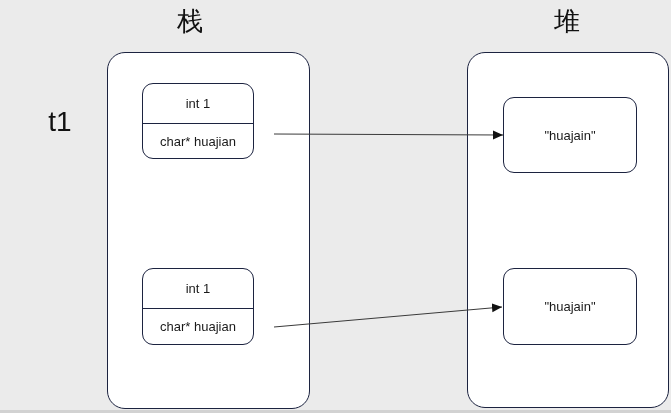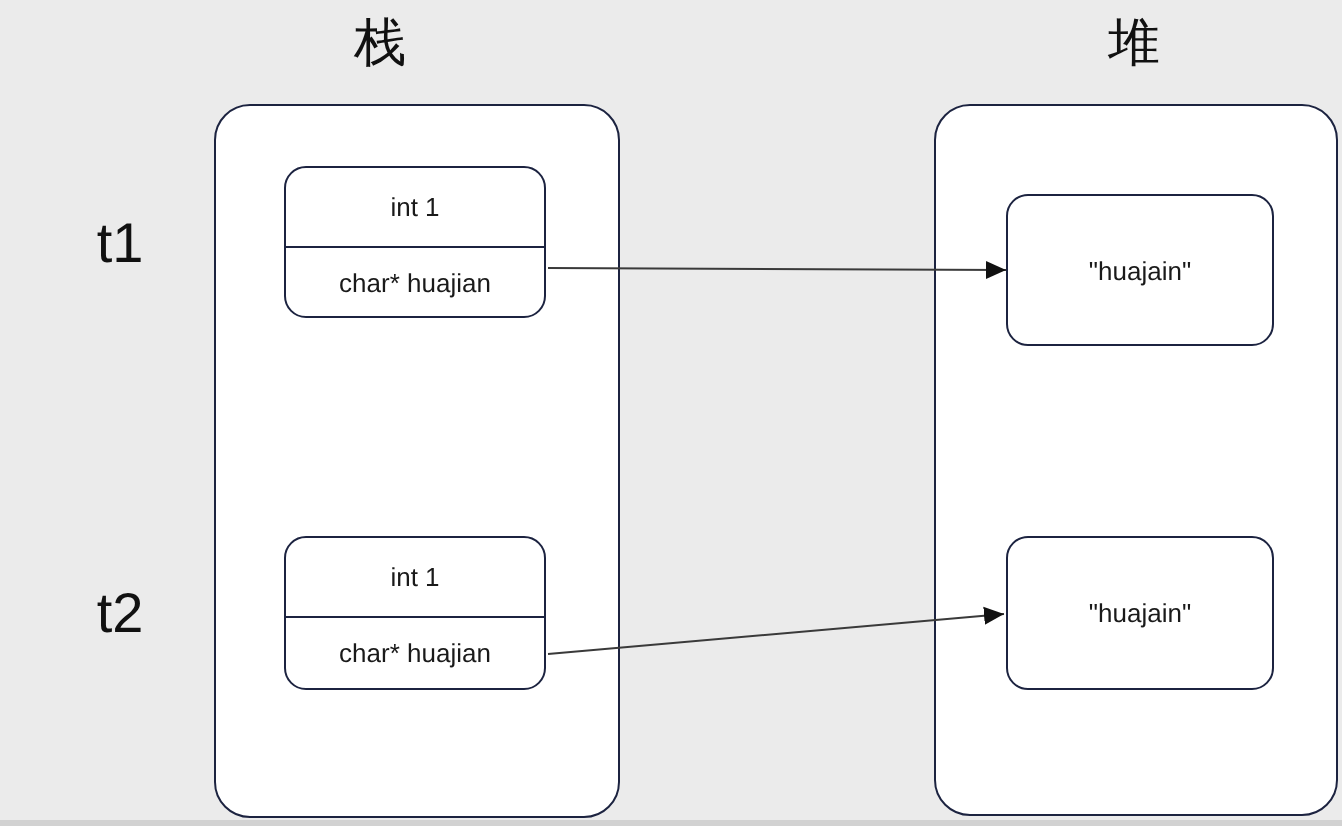--- a/index.html
+++ b/index.html
@@ -25,21 +25,21 @@
   .heap-title  { left:502px; }
 
   .thread-label {
     position:absolute; width:60px; font-size:28px; line-height:36px;
     color:#111111; text-align:center;
   }
   .t1 { left:30px; top:104px; }
   .t2 { left:30px; top:289px; }
 
   .frame {
-    position:absolute; left:142px; width:131px;
+    position:absolute; left:142px; width:112px;
     border:1px solid #1c2340; border-radius:11px; background:#ffffff;
     box-sizing:border-box; display:flex; flex-direction:column; overflow:hidden;
   }
   .frame-t1 { top:83px;  height:76px; }
   .frame-t2 { top:268px; height:77px; }
   .frame .row {
     display:flex; align-items:center; justify-content:center;
     font-size:13px; color:#1a1a1a;
   }
   .frame .row-top { height:39px; flex:none; border-bottom:1px solid #1c2340; }
@@ -65,21 +65,20 @@
 </style>
 </head>
 <body>
 
 <div class="canvas">
 
   <div class="panel-title stack-title">栈</div>
   <div class="panel-title heap-title">堆</div>
 
   <div class="thread-label t1">t1</div>
-  <div class="thread-label t2">t2</div>
 
   <div class="panel stack-panel"></div>
   <div class="panel heap-panel"></div>
 
   <div class="frame frame-t1">
     <div class="row row-top">int 1</div>
     <div class="row row-bottom">char* huajian</div>
   </div>
 
   <div class="frame frame-t2">

